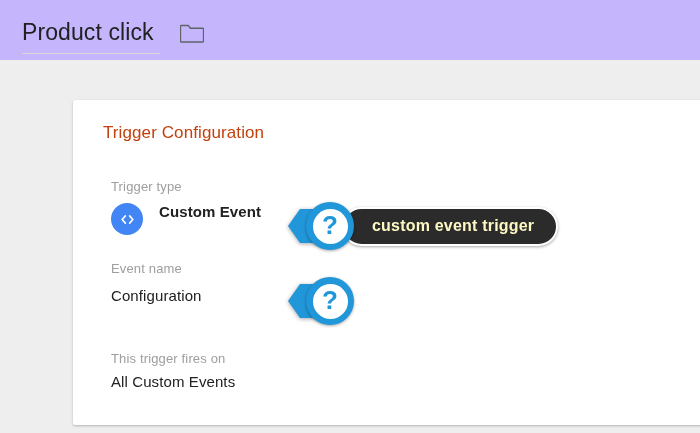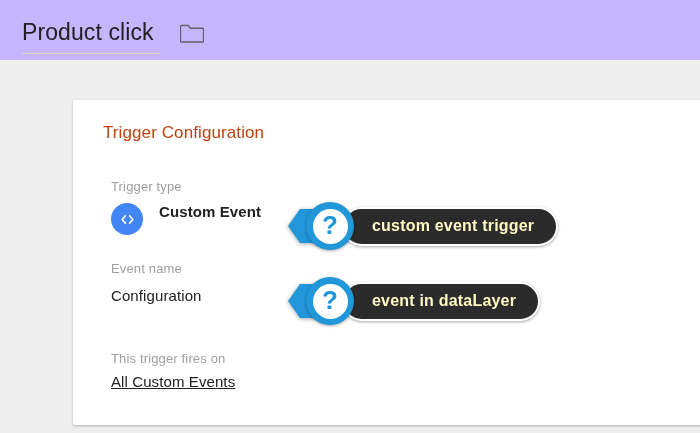--- a/index.html
+++ b/index.html
@@ -96,21 +96,20 @@
   .field-value {
     font-size: 15px;
     color: #212121;
     letter-spacing: 0.1px;
     white-space: nowrap;
     line-height: 20px;
     margin-top: 9px;
   }
   .field-value.tight {
     margin-top: 5px;
-    text-decoration: underline;
   }
 
   .field-trigger-type { top: 78px; }
   .field-event-name   { top: 160px; }
   .field-fires-on     { top: 250px; }
 
   
   .trigger-type-row {
     display: flex;
     align-items: flex-start;
@@ -273,18 +272,15 @@
     <span class="callout-arrow">
       <svg viewBox="0 0 46 44" width="46" height="44" aria-hidden="true">
         <path d="M2 22 L14 5 H46 V39 H14 Z" fill="#2196d9"></path>
       </svg>
     </span>
     <span class="callout-badge">
       <span class="callout-badge-inner">
         <span class="callout-qmark">?</span>
       </span>
     </span>
-    <span class="callout-pill">
-      <span class="callout-pill-text">event in dataLayer</span>
-    </span>
   </div>
 
 </div>
 
 </body></html>

